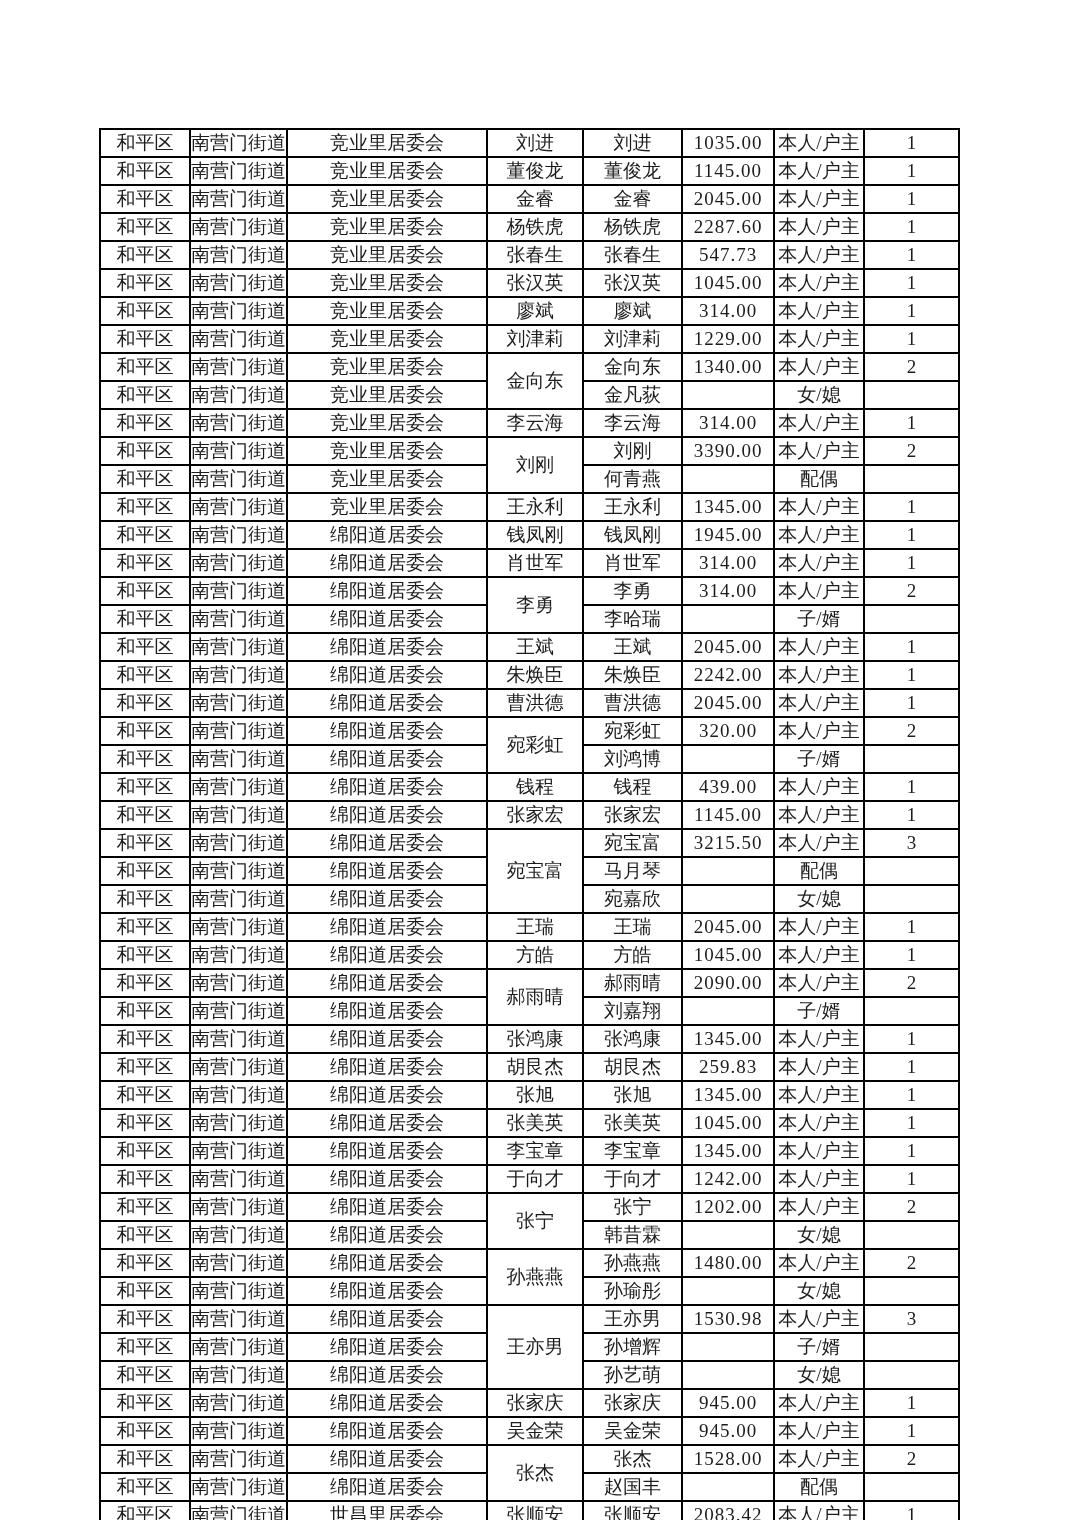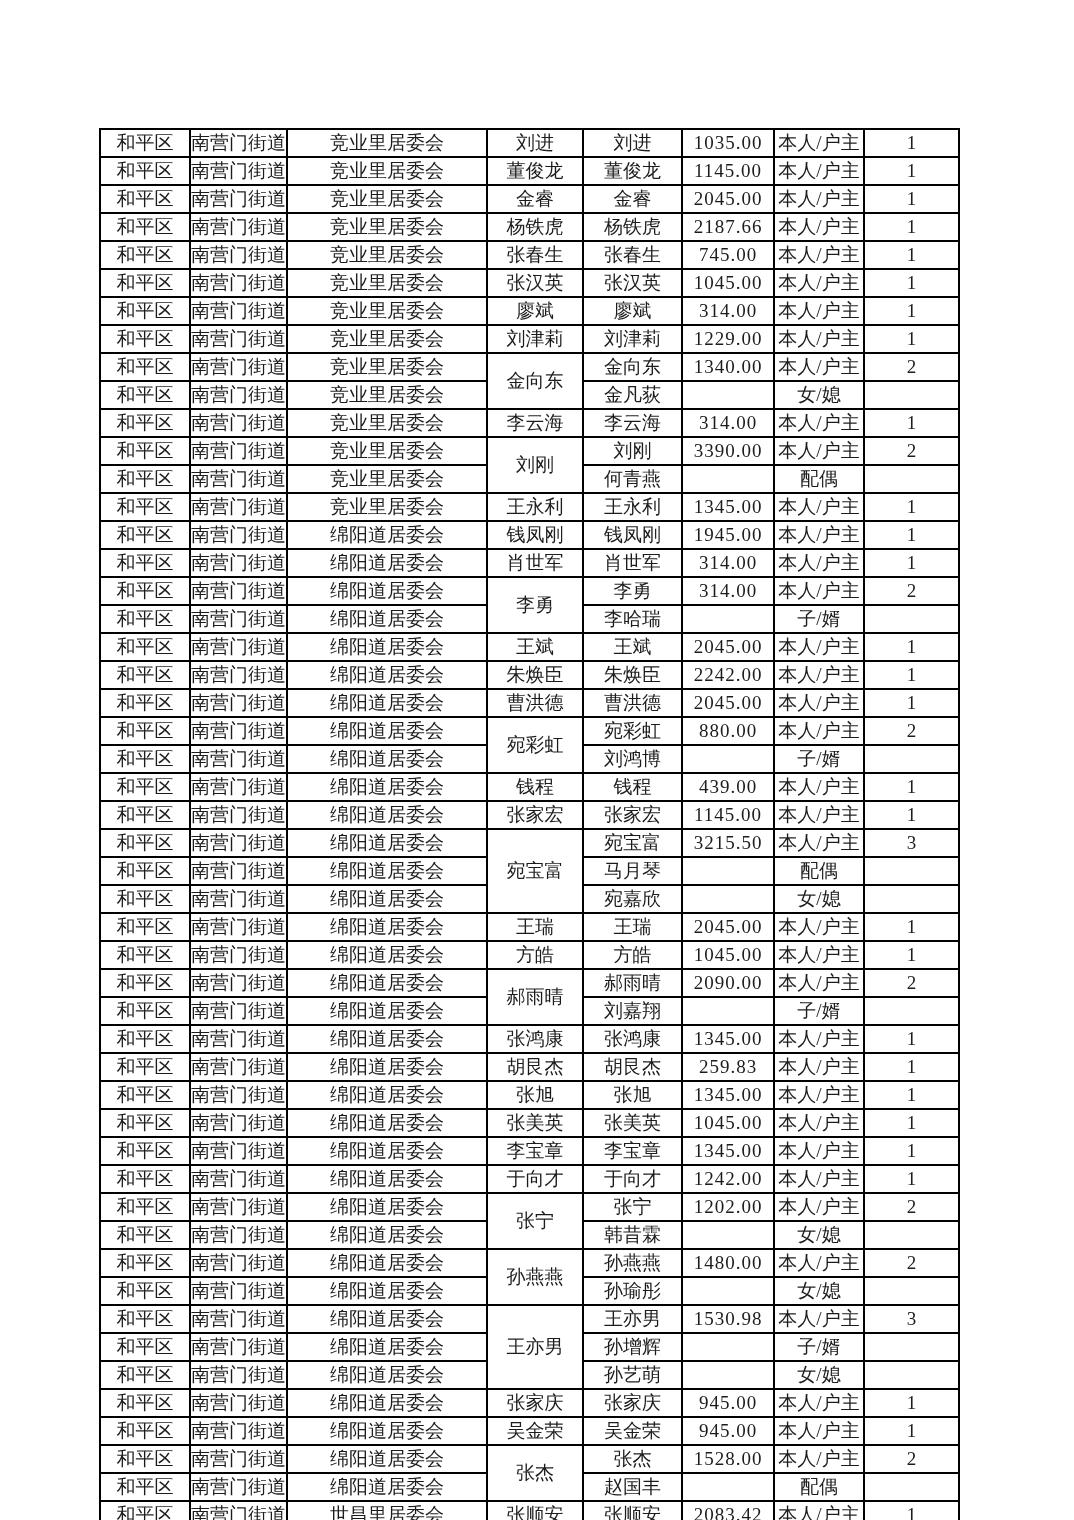--- a/index.html
+++ b/index.html
@@ -92,31 +92,31 @@
           <td class="cell-amount">2045.00</td>
           <td class="cell-relation">本人/户主</td>
           <td class="cell-count">1</td>
         </tr>
         <tr>
           <td class="cell-district">和平区</td>
           <td class="cell-street">南营门街道</td>
           <td class="cell-committee">竞业里居委会</td>
           <td class="cell-applicant" rowspan="1">杨铁虎</td>
           <td class="cell-member">杨铁虎</td>
-          <td class="cell-amount">2187.66</td>
+          <td class="cell-amount">2287.60</td>
           <td class="cell-relation">本人/户主</td>
           <td class="cell-count">1</td>
         </tr>
         <tr>
           <td class="cell-district">和平区</td>
           <td class="cell-street">南营门街道</td>
           <td class="cell-committee">竞业里居委会</td>
           <td class="cell-applicant" rowspan="1">张春生</td>
           <td class="cell-member">张春生</td>
-          <td class="cell-amount">745.00</td>
+          <td class="cell-amount">547.73</td>
           <td class="cell-relation">本人/户主</td>
           <td class="cell-count">1</td>
         </tr>
         <tr>
           <td class="cell-district">和平区</td>
           <td class="cell-street">南营门街道</td>
           <td class="cell-committee">竞业里居委会</td>
           <td class="cell-applicant" rowspan="1">张汉英</td>
           <td class="cell-member">张汉英</td>
           <td class="cell-amount">1045.00</td>
@@ -269,21 +269,21 @@
           <td class="cell-amount">2045.00</td>
           <td class="cell-relation">本人/户主</td>
           <td class="cell-count">1</td>
         </tr>
         <tr>
           <td class="cell-district">和平区</td>
           <td class="cell-street">南营门街道</td>
           <td class="cell-committee">绵阳道居委会</td>
           <td class="cell-applicant" rowspan="2">宛彩虹</td>
           <td class="cell-member">宛彩虹</td>
-          <td class="cell-amount">880.00</td>
+          <td class="cell-amount">320.00</td>
           <td class="cell-relation">本人/户主</td>
           <td class="cell-count">2</td>
         </tr>
         <tr>
           <td class="cell-district">和平区</td>
           <td class="cell-street">南营门街道</td>
           <td class="cell-committee">绵阳道居委会</td>
           <td class="cell-member">刘鸿博</td>
           <td class="cell-amount"></td>
           <td class="cell-relation">子/婿</td>

